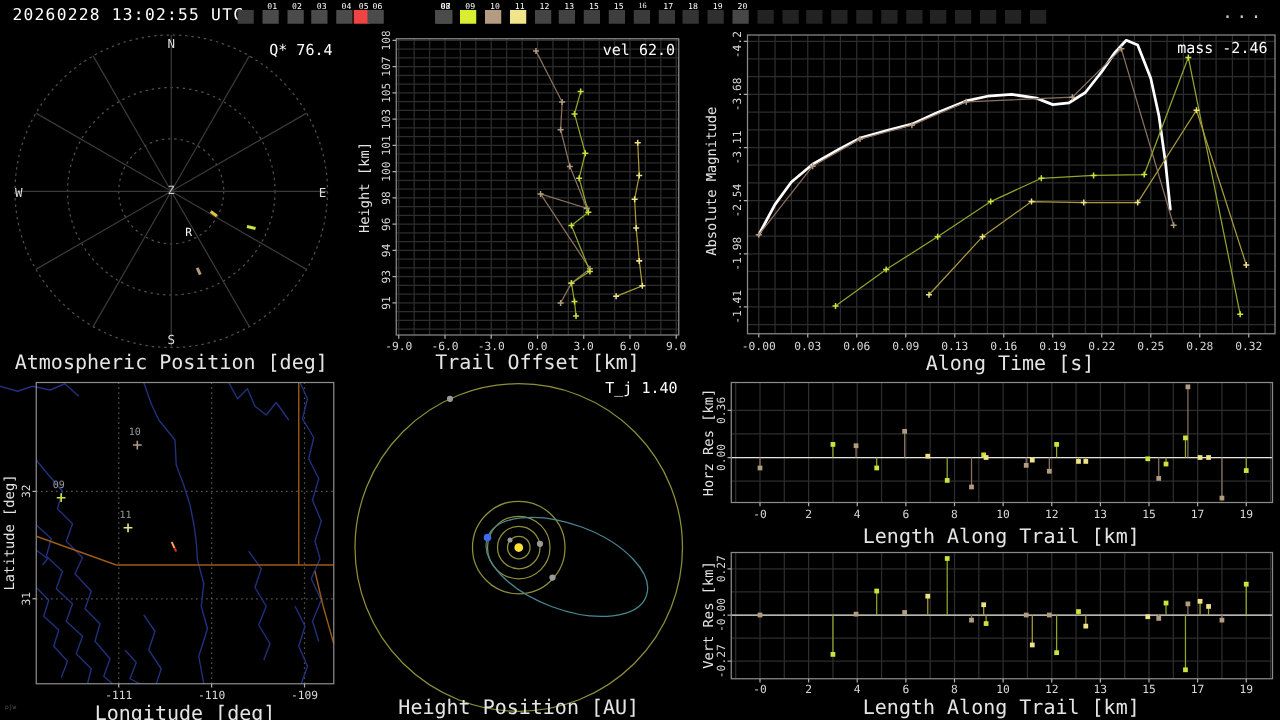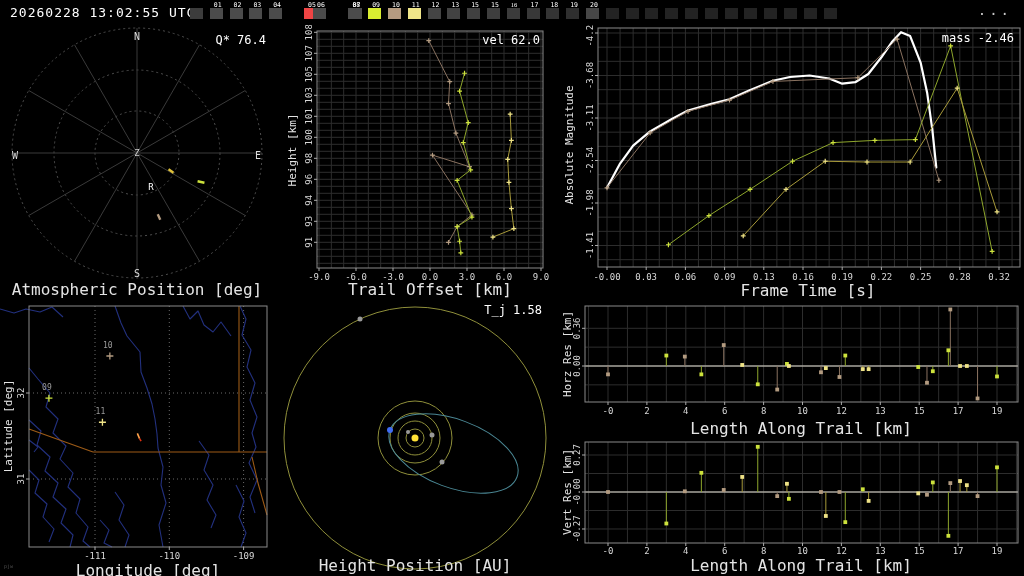--- a/index.html
+++ b/index.html
@@ -34,24 +34,24 @@
         </div>
         <div class="frame" style="left: 229.6px; background: rgb(75, 75, 75);">
           <span class="flabel">02</span>
         </div>
         <div class="frame" style="left: 249.4px; background: rgb(75, 75, 75);">
           <span class="flabel">03</span>
         </div>
         <div class="frame" style="left: 269.2px; background: rgb(75, 75, 75);">
           <span class="flabel">04</span>
         </div>
-        <div class="frame" style="left: 304px; background: #ef4444;">
+        <div class="frame" style="left: 283px; background: #ef4444;">
           <span class="flabel">05</span>
         </div>
-        <div class="frame" style="left: 313px; background: rgb(75, 75, 75); text-align: center;">
+        <div class="frame" style="left: 294px; background: rgb(75, 75, 75); text-align: center;">
           <span class="flabel">06</span>
         </div>
         <div class="frame" style="left: 328.6px; background: rgb(75, 75, 75); margin-left: 20px;">
           <span class="flabel">07</span>
         </div>
         <div class="frame" style="left: 348.4px; background: rgb(75, 75, 75);">
           <span class="flabel">08</span>
         </div>
         <div class="frame" style="left: 368.2px; background: rgb(217, 238, 49);">
           <span class="flabel">09</span>
@@ -397,21 +397,21 @@
           <line x1="35" y1="135.5" x2="38" y2="135.5" stroke="#aaa"></line>
           <text x="30" y="138.5" fill="#d8d8d8" font-size="9" font-family="DejaVu Sans Mono, monospace" text-anchor="middle" transform="rotate(-90 30 135.5)">-2.54</text>
           <line x1="35" y1="178" x2="38" y2="178" stroke="#aaa"></line>
           <text x="30" y="181" fill="#d8d8d8" font-size="9" font-family="DejaVu Sans Mono, monospace" text-anchor="middle" transform="rotate(-90 30 178)">-1.98</text>
           <line x1="35" y1="220.5" x2="38" y2="220.5" stroke="#aaa"></line>
           <text x="30" y="223.5" fill="#d8d8d8" font-size="9" font-family="DejaVu Sans Mono, monospace" text-anchor="middle" transform="rotate(-90 30 220.5)">-1.41</text>
         </g>
       </svg>
     <span class="badge" style="right:10px;top:6px;">mass -2.46</span>
     <span class="vlabel" style="left:9px;top:120px;">Absolute Magnitude</span>
-    <span class="axtitle" style="left:248px;top:256px;transform:translateX(-50%);">Frame Time [s]</span>
+    <span class="axtitle" style="left:248px;top:256px;transform:translateX(-50%);">Along Time [s]</span>
   </div>
 
   <div class="panel" id="map-panel" style="left:0;top:295px;width:280px;height:281px;">
     <svg id="map-svg" width="280" height="281">
         <g>
           <line x1="95" y1="11" x2="95" y2="252" stroke="#6a6a6a" stroke-dasharray="1 3"></line>
           <line x1="169.3" y1="11" x2="169.3" y2="252" stroke="#6a6a6a" stroke-dasharray="1 3"></line>
           <line x1="243.6" y1="11" x2="243.6" y2="252" stroke="#6a6a6a" stroke-dasharray="1 3"></line>
           <line x1="29" y1="98" x2="267" y2="98" stroke="#6a6a6a" stroke-dasharray="1 3"></line>
           <line x1="29" y1="184" x2="267" y2="184" stroke="#6a6a6a" stroke-dasharray="1 3"></line>
@@ -481,21 +481,21 @@
           <circle cx="135" cy="143" r="131" fill="none" stroke="#8f8f3a" stroke-width="1"></circle>
         </g>
         <ellipse cx="173.5" cy="158.5" rx="67.7" ry="34" transform="rotate(20.3 173.5 158.5)" fill="none" stroke="#4a8794" stroke-width="1"></ellipse>
         <circle cx="128" cy="137" r="2" fill="#9a9a9a"></circle>
         <circle cx="152" cy="140" r="2.5" fill="#9a9a9a"></circle>
         <circle cx="110" cy="135" r="3" fill="#3f6cf4"></circle>
         <circle cx="162" cy="167" r="2.5" fill="#9a9a9a"></circle>
         <circle cx="80" cy="24" r="2.5" fill="#9a9a9a"></circle>
         <circle cx="135" cy="143" r="3.5" fill="#ffe135"></circle>
       </svg>
-    <span class="badge" style="right:18px;top:8px;">T_j 1.58</span>
+    <span class="badge" style="right:18px;top:8px;">T_j 1.40</span>
     <span class="axtitle" style="left:135px;top:261px;transform:translateX(-50%);">Height Position [AU]</span>
   </div>
 
   <div class="panel" id="horz-panel" style="left:560px;top:295px;width:464px;height:145px;">
     <svg id="horz-svg" width="464" height="145">
         <g>
           <line x1="28.55" y1="11" x2="28.55" y2="107" stroke="#2d2d2d"></line>
           <line x1="48" y1="11" x2="48" y2="107" stroke="#2d2d2d"></line>
           <line x1="67.45" y1="11" x2="67.45" y2="107" stroke="#2d2d2d"></line>
           <line x1="86.9" y1="11" x2="86.9" y2="107" stroke="#2d2d2d"></line>

